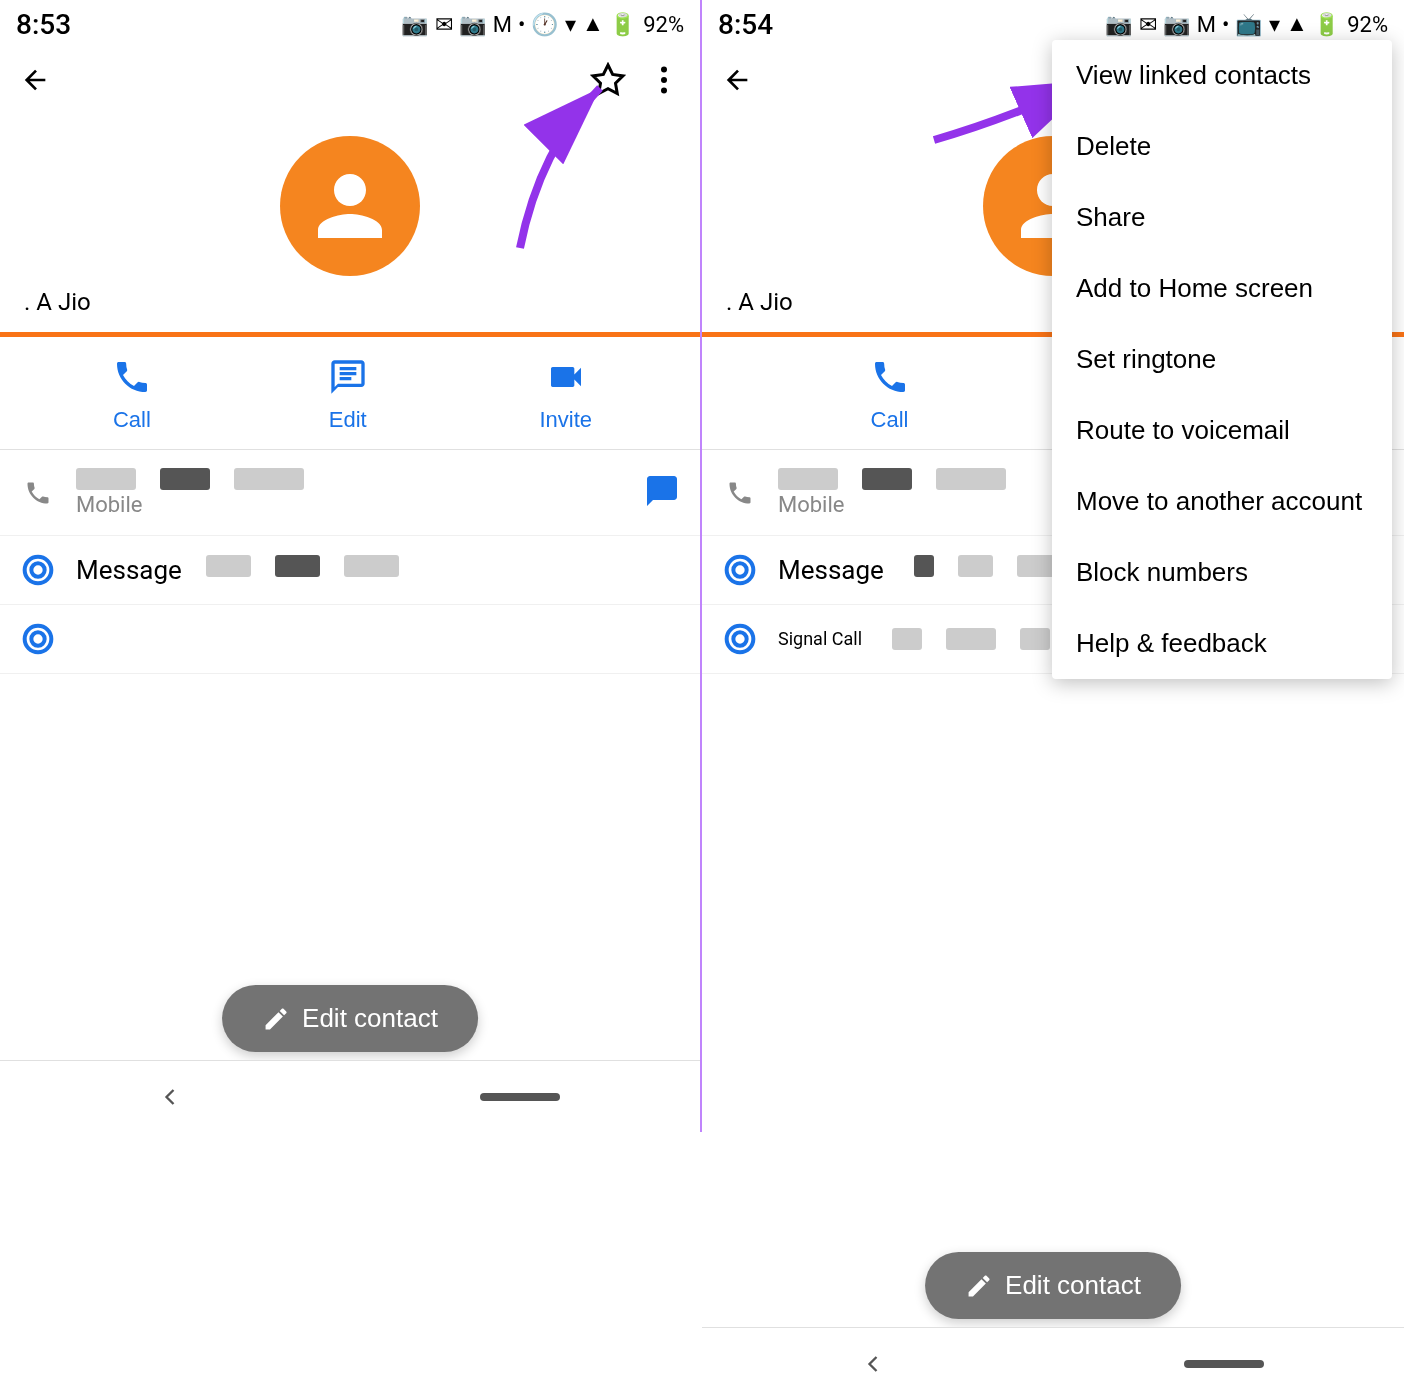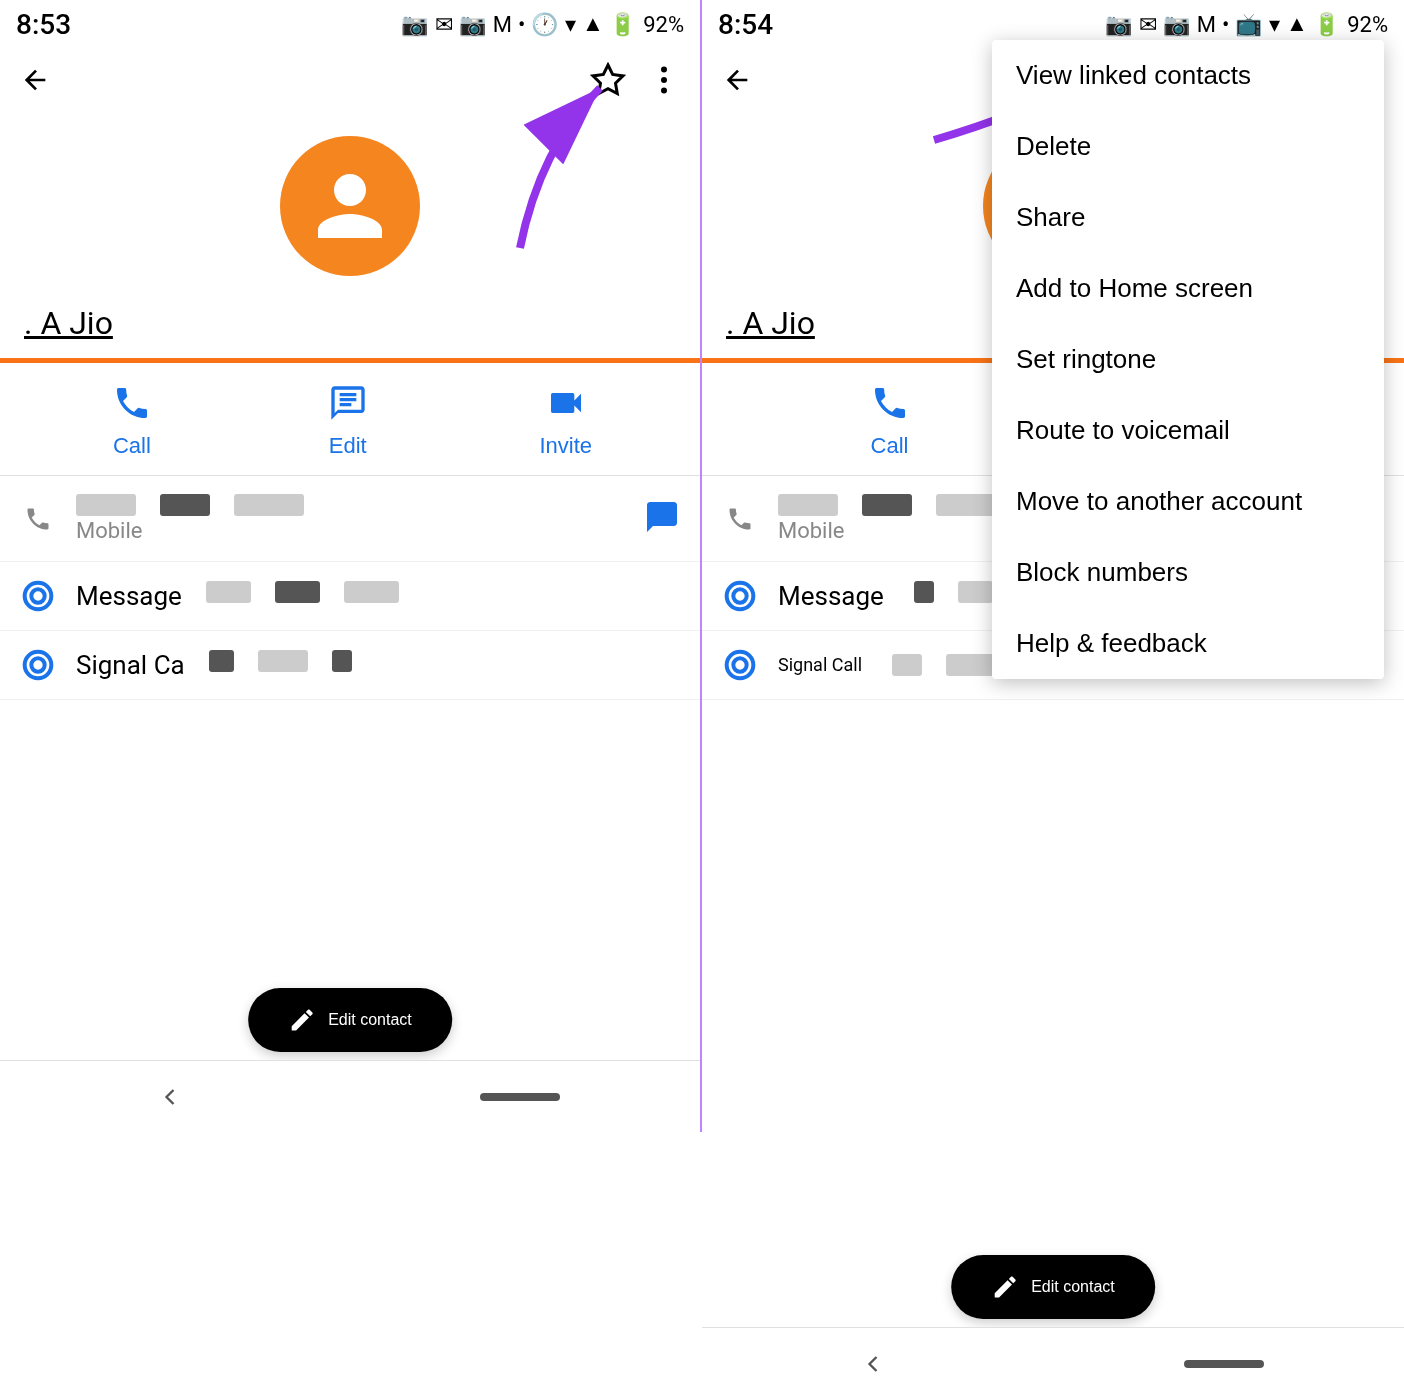--- a/index.html
+++ b/index.html
@@ -87,27 +87,26 @@
     .avatar-circle {
       width: 140px;
       height: 140px;
       border-radius: 50%;
       background: #f5851f;
       display: flex;
       align-items: center;
       justify-content: center;
     }
     .contact-name {
-      font-size: 32px;
+      font-size: 24px;
       font-weight: 400;
       color: #000;
-      margin-top: 28px;
+      margin-top: 12px;
       align-self: flex-start;
       padding-left: 8px;
-      text-decoration: underline;
     }
 
     
     .action-row {
       display: flex;
       align-items: center;
       justify-content: space-around;
       padding: 16px 24px;
       border-top: 5px solid #f97316;
       border-bottom: 1px solid #e0e0e0;
@@ -180,26 +179,26 @@
     .blurred-dark {
       background: #555;
     }
 
     
     .edit-contact-btn {
       position: absolute;
       bottom: 80px;
       left: 50%;
       transform: translateX(-50%);
-      background: #000000;
+      background: #737373;
       color: #fff;
       border: none;
       border-radius: 50px;
       padding: 18px 40px;
-      font-size: 16px;
+      font-size: 26px;
       cursor: pointer;
       display: flex;
       align-items: center;
       gap: 12px;
       box-shadow: 0 4px 12px rgba(0,0,0,0.2);
       white-space: nowrap;
     }
 
     
     .nav-bar {
@@ -246,26 +245,26 @@
       background: #fff;
       display: flex;
       flex-direction: column;
       position: relative;
     }
 
     
     .dropdown-menu {
       position: absolute;
       top: 40px;
-      right: 20px;
+      right: 12px;
       background: #fff;
       border-radius: 4px;
       box-shadow: 0 4px 20px rgba(0,0,0,0.25);
       z-index: 100;
-      width: 392px;
+      width: 340px;
     }
     .dropdown-item {
       padding: 20px 24px;
       font-size: 26px;
       color: #000;
       cursor: pointer;
       border: none;
       background: transparent;
       width: 100%;
       text-align: left;
@@ -406,28 +405,20 @@
       </div>
     </div>
 
     <div class="info-row">
       <div class="info-row-icon">
         <svg width="32" height="32" viewBox="0 0 24 24">
           <circle cx="12" cy="12" r="10" fill="none" stroke="#1a73e8" stroke-width="3"></circle>
           <circle cx="12" cy="12" r="5" fill="none" stroke="#1a73e8" stroke-width="3"></circle>
         </svg>
       </div>
-      <div class="info-row-content">
-        <div class="info-row-main">
-          <span style="font-size:26px;color:#000;">Signal Ca</span>
-          <span class="blurred-text blurred-dark" style="width:25px;"></span>
-          <span class="blurred-text" style="width:50px;"></span>
-          <span class="blurred-text blurred-dark" style="width:20px;"></span>
-        </div>
-      </div>
     </div>
   </div>
 
   <button class="edit-contact-btn">
     <svg width="28" height="28" viewBox="0 0 24 24" fill="#fff">
       <path d="M3 17.25V21h3.75L17.81 9.94l-3.75-3.75L3 17.25zM20.71 7.04c.39-.39.39-1.02 0-1.41l-2.34-2.34c-.39-.39-1.02-.39-1.41 0l-1.83 1.83 3.75 3.75 1.83-1.83z"></path>
     </svg>
     <span>Edit contact</span>
   </button>
 

